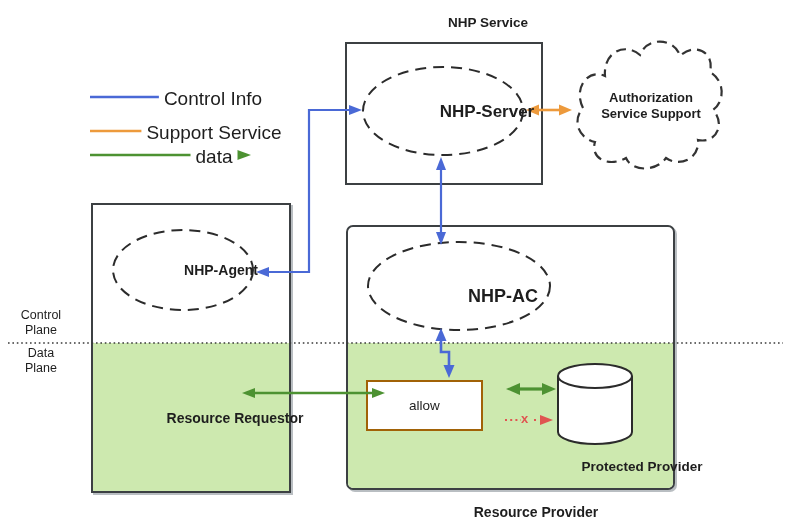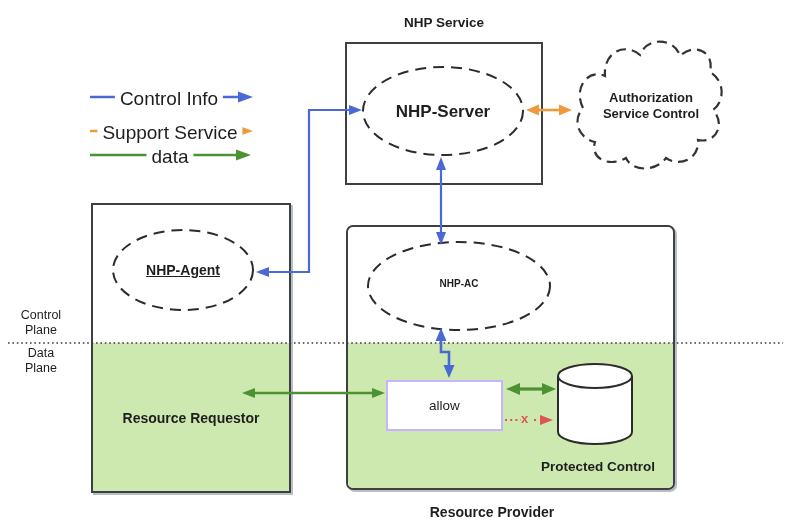--- a/index.html
+++ b/index.html
@@ -7,27 +7,27 @@
     position:relative;width:795px;height:527px;background:#ffffff;
     font-family:"Liberation Sans",sans-serif;color:#1e1e1e;overflow:hidden;
   }
   .box{position:absolute;background:#ffffff;border:2px solid #3c4043;box-sizing:content-box;}
   .rr-box{left:91px;top:203px;width:196px;height:286px;box-shadow:2px 2px 0 #b9bec2;}
   .rp-box{left:346px;top:225px;width:325px;height:261px;border-radius:7px;overflow:hidden;box-shadow:2px 2px 0 #b9bec2;}
   .nhp-box{left:345px;top:42px;width:194px;height:139px;}
   .green-fill{position:absolute;left:0;right:0;bottom:0;background:#cde9af;}
   .rr-green{top:138px;}
   .rp-green{top:116px;}
-  .allow-decline{position:absolute;left:386px;top:380px;width:113px;height:47px;border:2px solid #c4b5fd;background:#fff;display:flex;flex-direction:column;}
+  .allow-decline{position:absolute;left:366px;top:380px;width:113px;height:47px;border:2px solid #a16207;background:#fff;display:flex;flex-direction:column;}
   .cell{flex:1;display:flex;align-items:center;justify-content:center;font-size:13.5px;}
   .cell + .cell{border-top:2px solid #2b2b2b;}
   svg.overlay{position:absolute;left:0;top:0;width:795px;height:527px;pointer-events:none;}
   .lbl{position:absolute;white-space:nowrap;font-size:13px;}
   .b{font-weight:bold;}
-  .ctr{transform:translateX(-50%);}
+  .ctr{transform:translateX(-50%);margin-left:44px;}
   .leg{background:#ffffff;padding:0 5px;font-size:19px;}
   .wrap{white-space:normal;text-align:center;}
   .xmark{position:absolute;left:521px;top:411px;color:#e05551;font-weight:bold;font-size:13px;}
 </style>
 </head>
 <body>
 
 <div class="canvas">
 
   <div class="box nhp-box"></div>
@@ -114,27 +114,27 @@
     <g>
       <line x1="505" y1="420" x2="521" y2="420" stroke="#e05551" stroke-width="2" stroke-dasharray="2 3.2"></line>
       <line x1="534" y1="420" x2="538" y2="420" stroke="#e05551" stroke-width="2" stroke-dasharray="2 3.2"></line>
       <polygon points="553,420 540,415 540,425" fill="#e05551"></polygon>
     </g>
   </svg>
 
   <div class="lbl b ctr" style="left:444px;top:15px;font-size:13.5px;">NHP Service</div>
   <div class="lbl b ctr" style="left:443px;top:102px;font-size:17px;">NHP-Server</div>
 
-  <div class="lbl b wrap" style="left:585px;top:90px;width:132px;line-height:16px;font-size:13px;">Authorization Service Control</div>
+  <div class="lbl b wrap" style="left:585px;top:90px;width:132px;line-height:16px;font-size:13px;">Authorization Service Support</div>
 
-  <div class="lbl b ctr" style="left:183px;top:262px;font-size:14px;text-decoration:underline;">NHP-Agent</div>
+  <div class="lbl b ctr" style="left:177px;top:262px;font-size:14px;">NHP-Agent</div>
   <div class="lbl b ctr" style="left:191px;top:410px;font-size:14px;">Resource Requestor</div>
 
-  <div class="lbl b ctr" style="left:459px;top:278px;font-size:10px;">NHP-AC</div>
-  <div class="lbl b ctr" style="left:598px;top:459px;font-size:13.5px;">Protected Control</div>
+  <div class="lbl b ctr" style="left:459px;top:286px;font-size:18px;">NHP-AC</div>
+  <div class="lbl b ctr" style="left:598px;top:459px;font-size:13.5px;">Protected Provider</div>
   <div class="lbl b ctr" style="left:492px;top:504px;font-size:14px;">Resource Provider</div>
 
   <div class="lbl wrap" style="left:12px;top:308px;width:58px;font-size:12.5px;line-height:14.5px;">Control Plane</div>
   <div class="lbl wrap" style="left:12px;top:346px;width:58px;font-size:12.5px;line-height:14.5px;">Data Plane</div>
 
   <div class="lbl leg ctr" style="left:169px;top:88px;">Control Info</div>
   <div class="lbl leg ctr" style="left:170px;top:122px;">Support Service</div>
   <div class="lbl leg ctr" style="left:170px;top:146px;text-align:right;">data</div>
 
   <div class="xmark">x</div>

